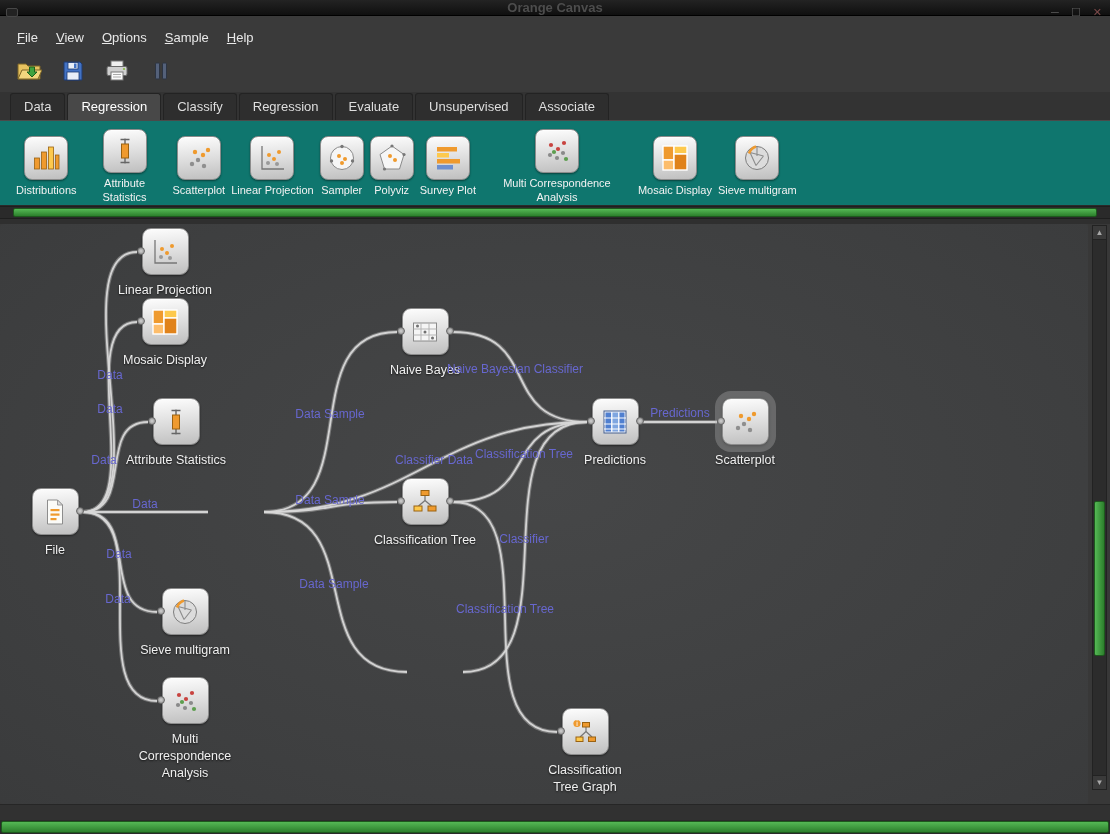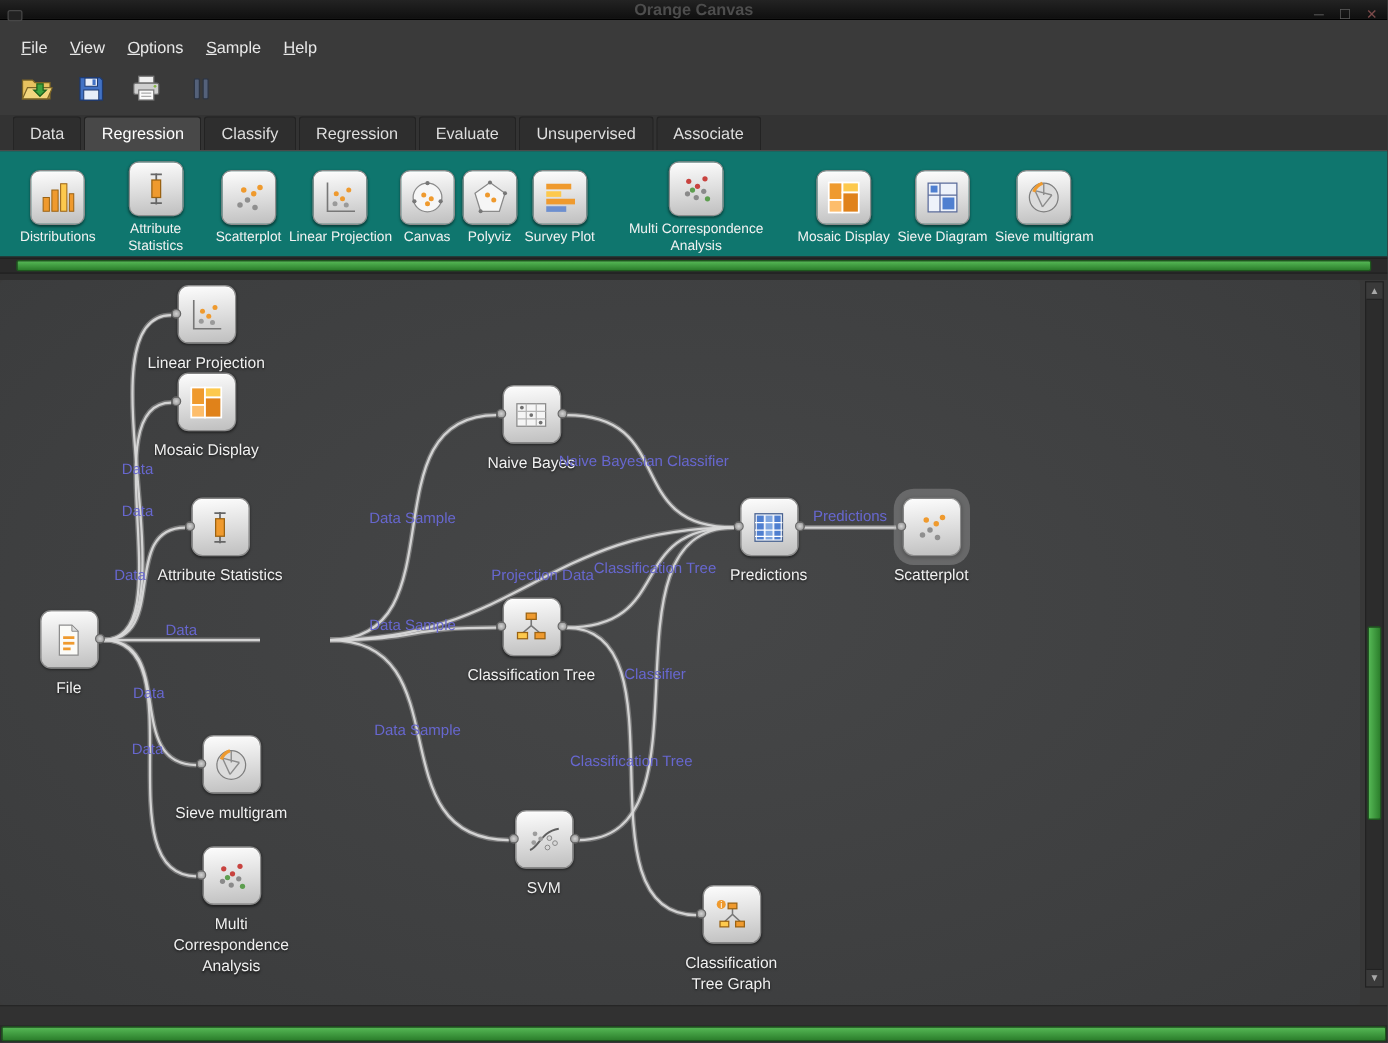--- a/index.html
+++ b/index.html
@@ -202,21 +202,21 @@
             <circle cx="4.5" cy="18" r="1.7"></circle>
             <circle cx="25.5" cy="18" r="1.7"></circle>
           </g>
           <g fill="#ef9a2e">
             <circle cx="12" cy="13" r="2"></circle>
             <circle cx="18" cy="16" r="2"></circle>
             <circle cx="15" cy="20" r="2"></circle>
           </g>
         </svg>
       </div>
-      <div class="pal-label" style="max-width:84px">Canvas</div>
+      <div class="pal-label" style="max-width:84px">Sampler</div>
     </div>
     <div class="pal-item">
       <div class="wbox">
         <svg width="30" height="30" viewBox="0 0 30 30">
           <polygon points="15,3 27,11.5 22.5,26 7.5,26 3,11.5" fill="#f6f6f6" stroke="#8a8a8a"></polygon>
           <g fill="#ef9a2e">
             <circle cx="13" cy="13" r="2"></circle>
             <circle cx="18" cy="17" r="2"></circle>
           </g>
           <g fill="#777">
@@ -265,33 +265,20 @@
         <svg width="30" height="30" viewBox="0 0 30 30">
           <g stroke="#fff" stroke-width="1.4">
             <rect x="3" y="3" width="11" height="14" fill="#ef9a2e"></rect>
             <rect x="14" y="3" width="13" height="8" fill="#fdc94d"></rect>
             <rect x="3" y="17" width="11" height="10" fill="#fdbd6b"></rect>
             <rect x="14" y="11" width="13" height="16" fill="#e0821a"></rect>
           </g>
         </svg>
       </div>
       <div class="pal-label" style="max-width:84px">Mosaic Display</div>
-    </div>
-    <div class="pal-item">
-      <div class="wbox">
-        <svg width="30" height="30" viewBox="0 0 30 30">
-          <rect x="3.5" y="3.5" width="23" height="23" fill="#eef2fa" stroke="#5a6b9a"></rect>
-          <path d="M13 3.5v23M3.5 13h23" stroke="#5a6b9a" fill="none"></path>
-          <g fill="#4f7fd0">
-            <rect x="5.5" y="5.5" width="5.5" height="5.5"></rect>
-            <rect x="15" y="15" width="9.5" height="9.5"></rect>
-          </g>
-        </svg>
-      </div>
-      <div class="pal-label" style="max-width:84px">Sieve Diagram</div>
     </div>
     <div class="pal-item">
       <div class="wbox">
         <svg width="30" height="30" viewBox="0 0 30 30">
           <circle cx="15" cy="15" r="11.5" fill="#dcdcdc" stroke="#7e7e7e"></circle>
           <path d="M8 9.5l13.5 3.5M8 9.5l6 13M21.5 13l-7.5 9.5M15 3.5V13" stroke="#8c8c8c" stroke-width="1.1" fill="none"></path>
           <path d="M7 10.5A11.5 11.5 0 0 1 14 3.6" stroke="#ef9a2e" stroke-width="2.6" fill="none"></path>
         </svg>
       </div>
       <div class="pal-label" style="max-width:84px">Sieve multigram</div>
@@ -447,40 +434,20 @@
         <span class="port port-r"></span>
         <svg width="30" height="30" viewBox="0 0 30 30">
           <path d="M15 8.5v5M15 13.5L8.5 19M15 13.5l6.5 5.5" stroke="#777" stroke-width="1.3" fill="none"></path>
           <rect x="11" y="3.5" width="8" height="5" fill="#ef9a2e" stroke="#9a6212"></rect>
           <rect x="4" y="19" width="8" height="5" fill="#fdc94d" stroke="#9a6212"></rect>
           <rect x="18" y="19" width="8" height="5" fill="#ef9a2e" stroke="#9a6212"></rect>
         </svg>
       </div>
       <div class="node-label">Classification Tree</div>
     </div>
-    <div class="node" style="left:435px;top:448px">
-      <div class="wbox nbox">
-        <span class="port port-l"></span>
-        <span class="port port-r"></span>
-        <svg width="30" height="30" viewBox="0 0 30 30">
-          <path d="M4 23C11 21 13 8 27 6" stroke="#5f5f5f" stroke-width="1.6" fill="none"></path>
-          <g fill="#9d9d9d">
-            <circle cx="8" cy="10" r="1.9"></circle>
-            <circle cx="12.5" cy="14" r="1.9"></circle>
-            <circle cx="7" cy="17" r="1.9"></circle>
-          </g>
-          <g fill="#d8d8d8" stroke="#8a8a8a" stroke-width=".8">
-            <circle cx="19.5" cy="13.5" r="1.9"></circle>
-            <circle cx="24" cy="17.5" r="1.9"></circle>
-            <circle cx="18" cy="21" r="1.9"></circle>
-          </g>
-        </svg>
-      </div>
-      <div class="node-label">SVM</div>
-    </div>
     <div class="node" style="left:615px;top:198px">
       <div class="wbox nbox">
         <span class="port port-l"></span>
         <span class="port port-r"></span>
         <svg width="30" height="30" viewBox="0 0 30 30">
           <rect x="4" y="4" width="22" height="22" fill="#eef2fa" stroke="#46608f"></rect>
           <rect x="5.5" y="5.5" width="5.5" height="19" fill="#4f7fd0"></rect>
           <rect x="12.5" y="5.5" width="5.5" height="19" fill="#7fa6e0"></rect>
           <rect x="19.5" y="5.5" width="5" height="19" fill="#4f7fd0"></rect>
           <path d="M4 11h22M4 17h22M4 22h22" stroke="#fff" stroke-width="1" fill="none"></path>
@@ -523,21 +490,21 @@
     </div>
     <div class="edge-label" style="left:110px;top:151px">Data</div>
     <div class="edge-label" style="left:110px;top:185px">Data</div>
     <div class="edge-label" style="left:104px;top:236px">Data</div>
     <div class="edge-label" style="left:145px;top:280px">Data</div>
     <div class="edge-label" style="left:119px;top:330px">Data</div>
     <div class="edge-label" style="left:118px;top:375px">Data</div>
     <div class="edge-label" style="left:330px;top:190px">Data Sample</div>
     <div class="edge-label" style="left:330px;top:276px">Data Sample</div>
     <div class="edge-label" style="left:334px;top:360px">Data Sample</div>
-    <div class="edge-label" style="left:434px;top:236px">Projection Data</div>
+    <div class="edge-label" style="left:434px;top:236px">Classifier Data</div>
     <div class="edge-label" style="left:524px;top:230px">Classification Tree</div>
     <div class="edge-label" style="left:515px;top:145px">Naive Bayesian Classifier</div>
     <div class="edge-label" style="left:680px;top:189px">Predictions</div>
     <div class="edge-label" style="left:524px;top:315px">Classifier</div>
     <div class="edge-label" style="left:505px;top:385px">Classification Tree</div>
   </div>
 
 <div class="rcol"></div>
 <div class="vscroll">
   <div class="vs-btn vs-up">▲</div>

